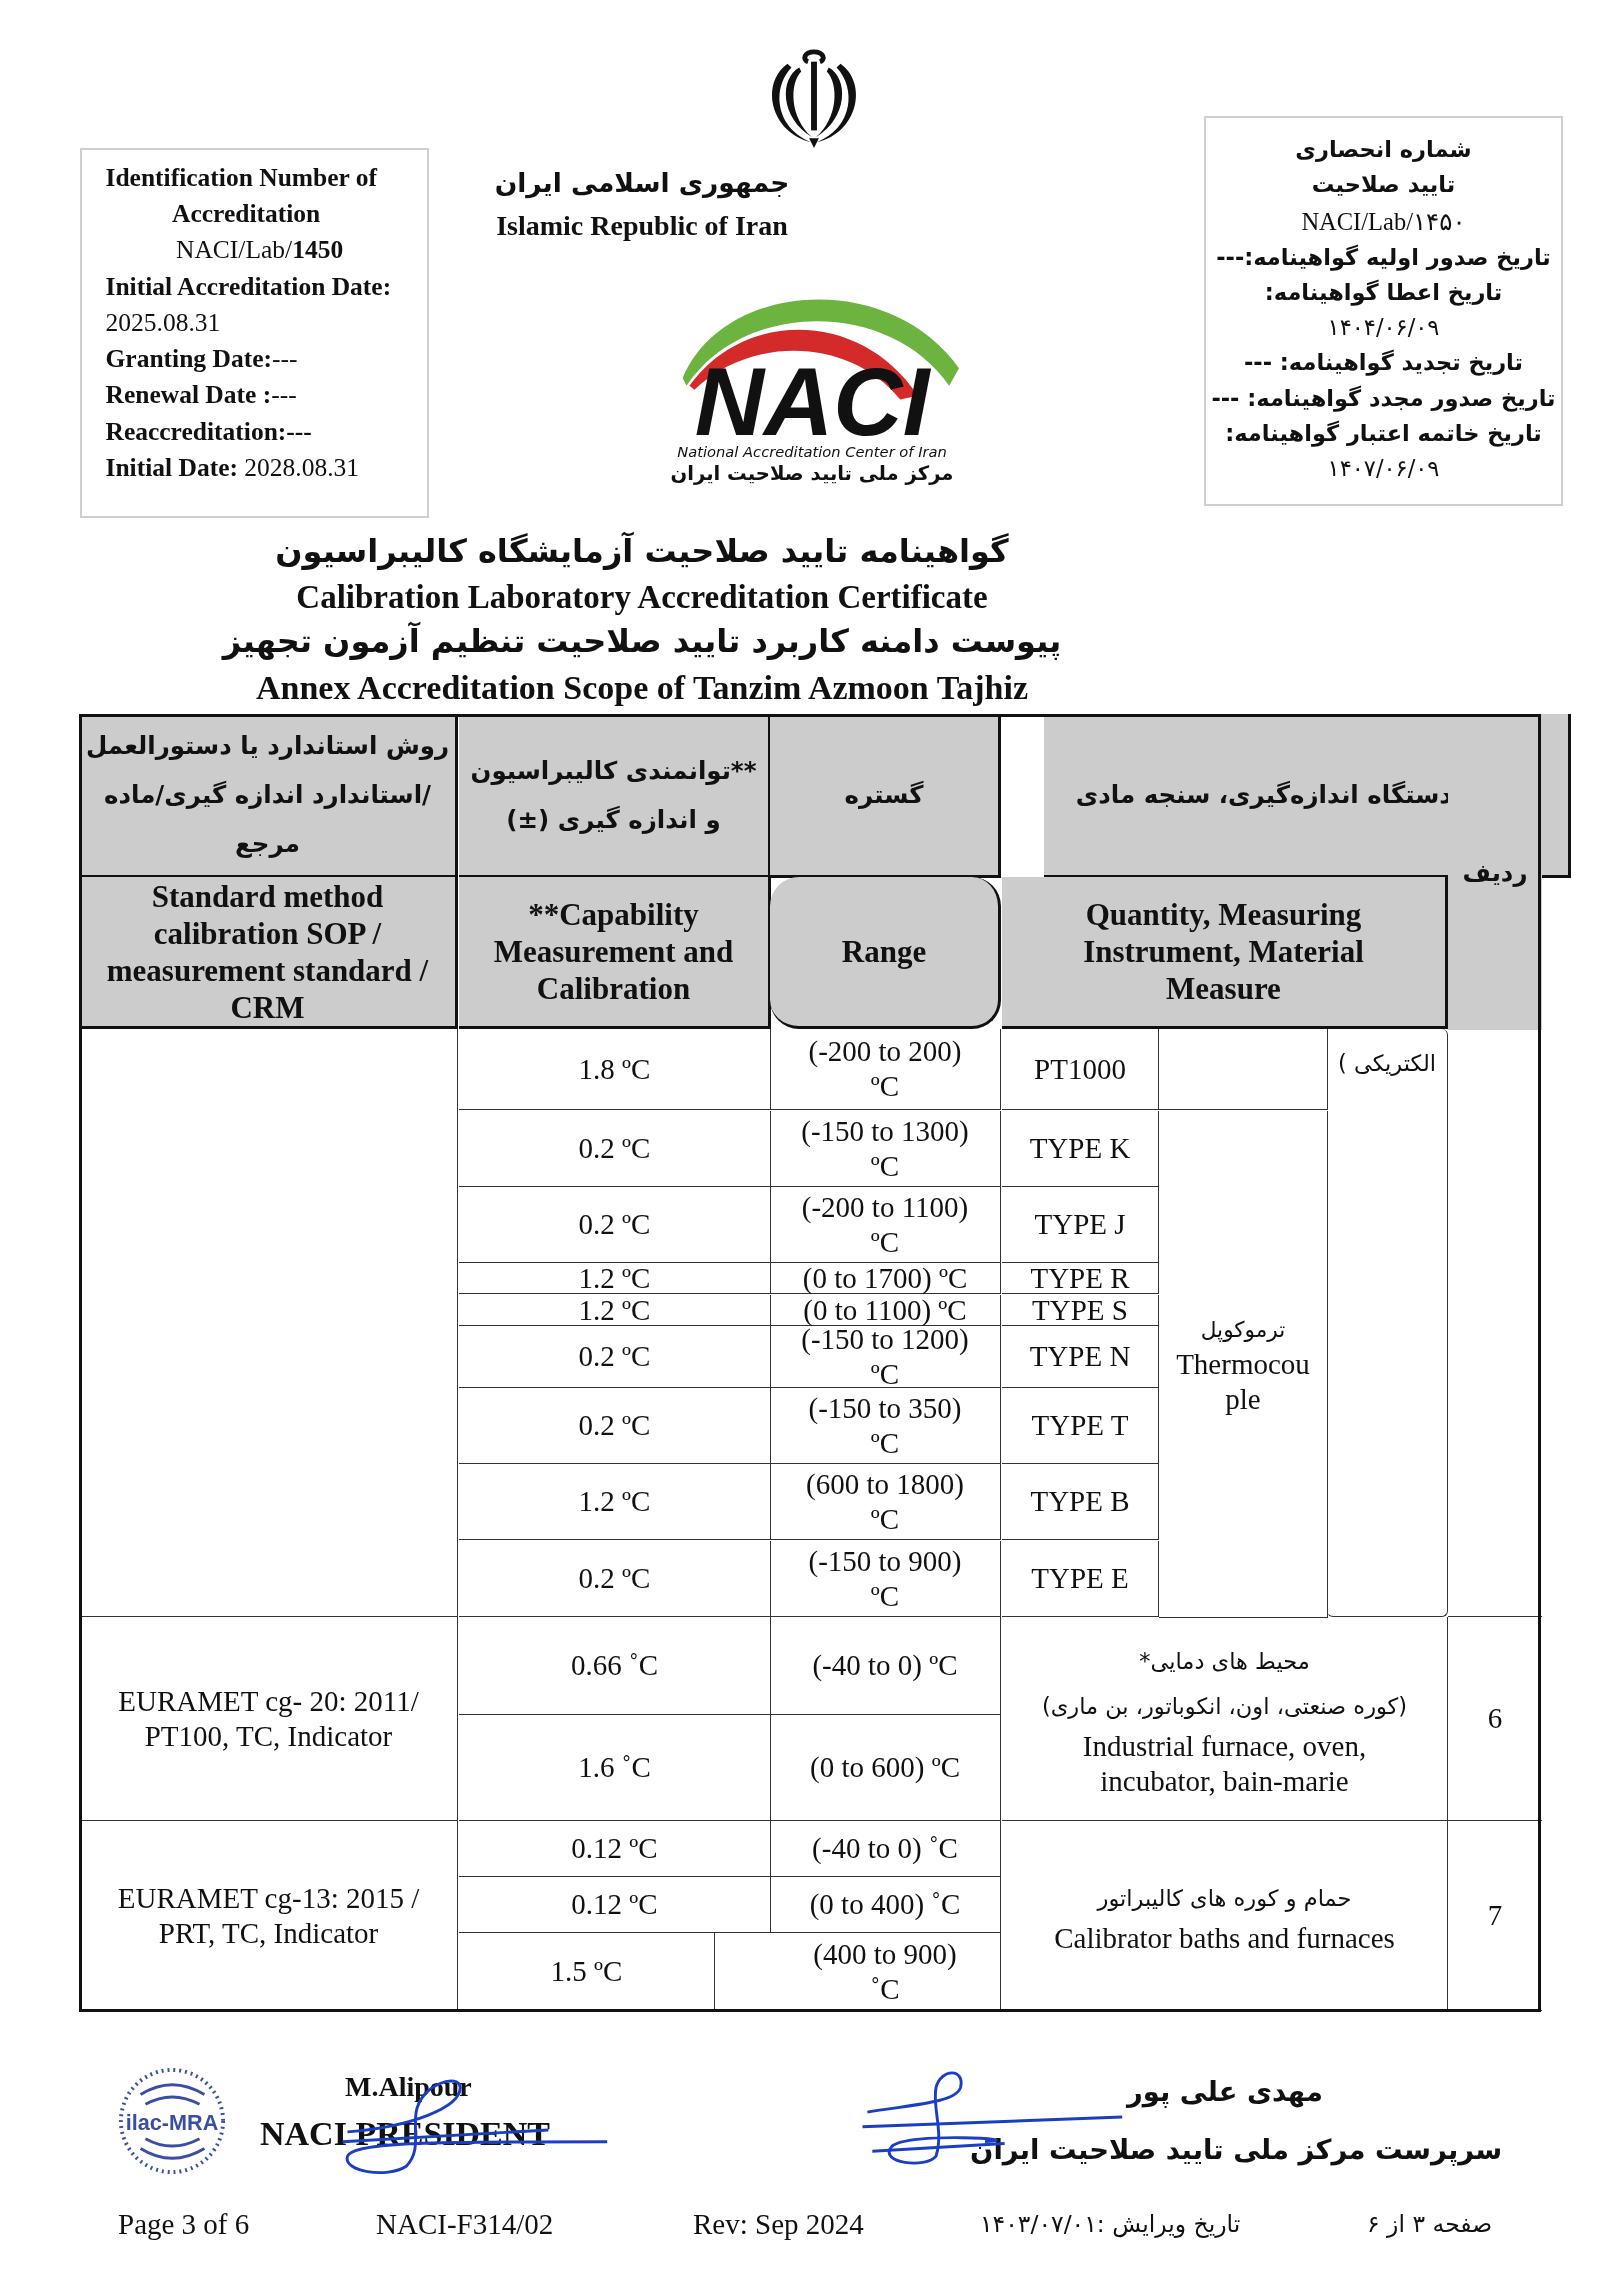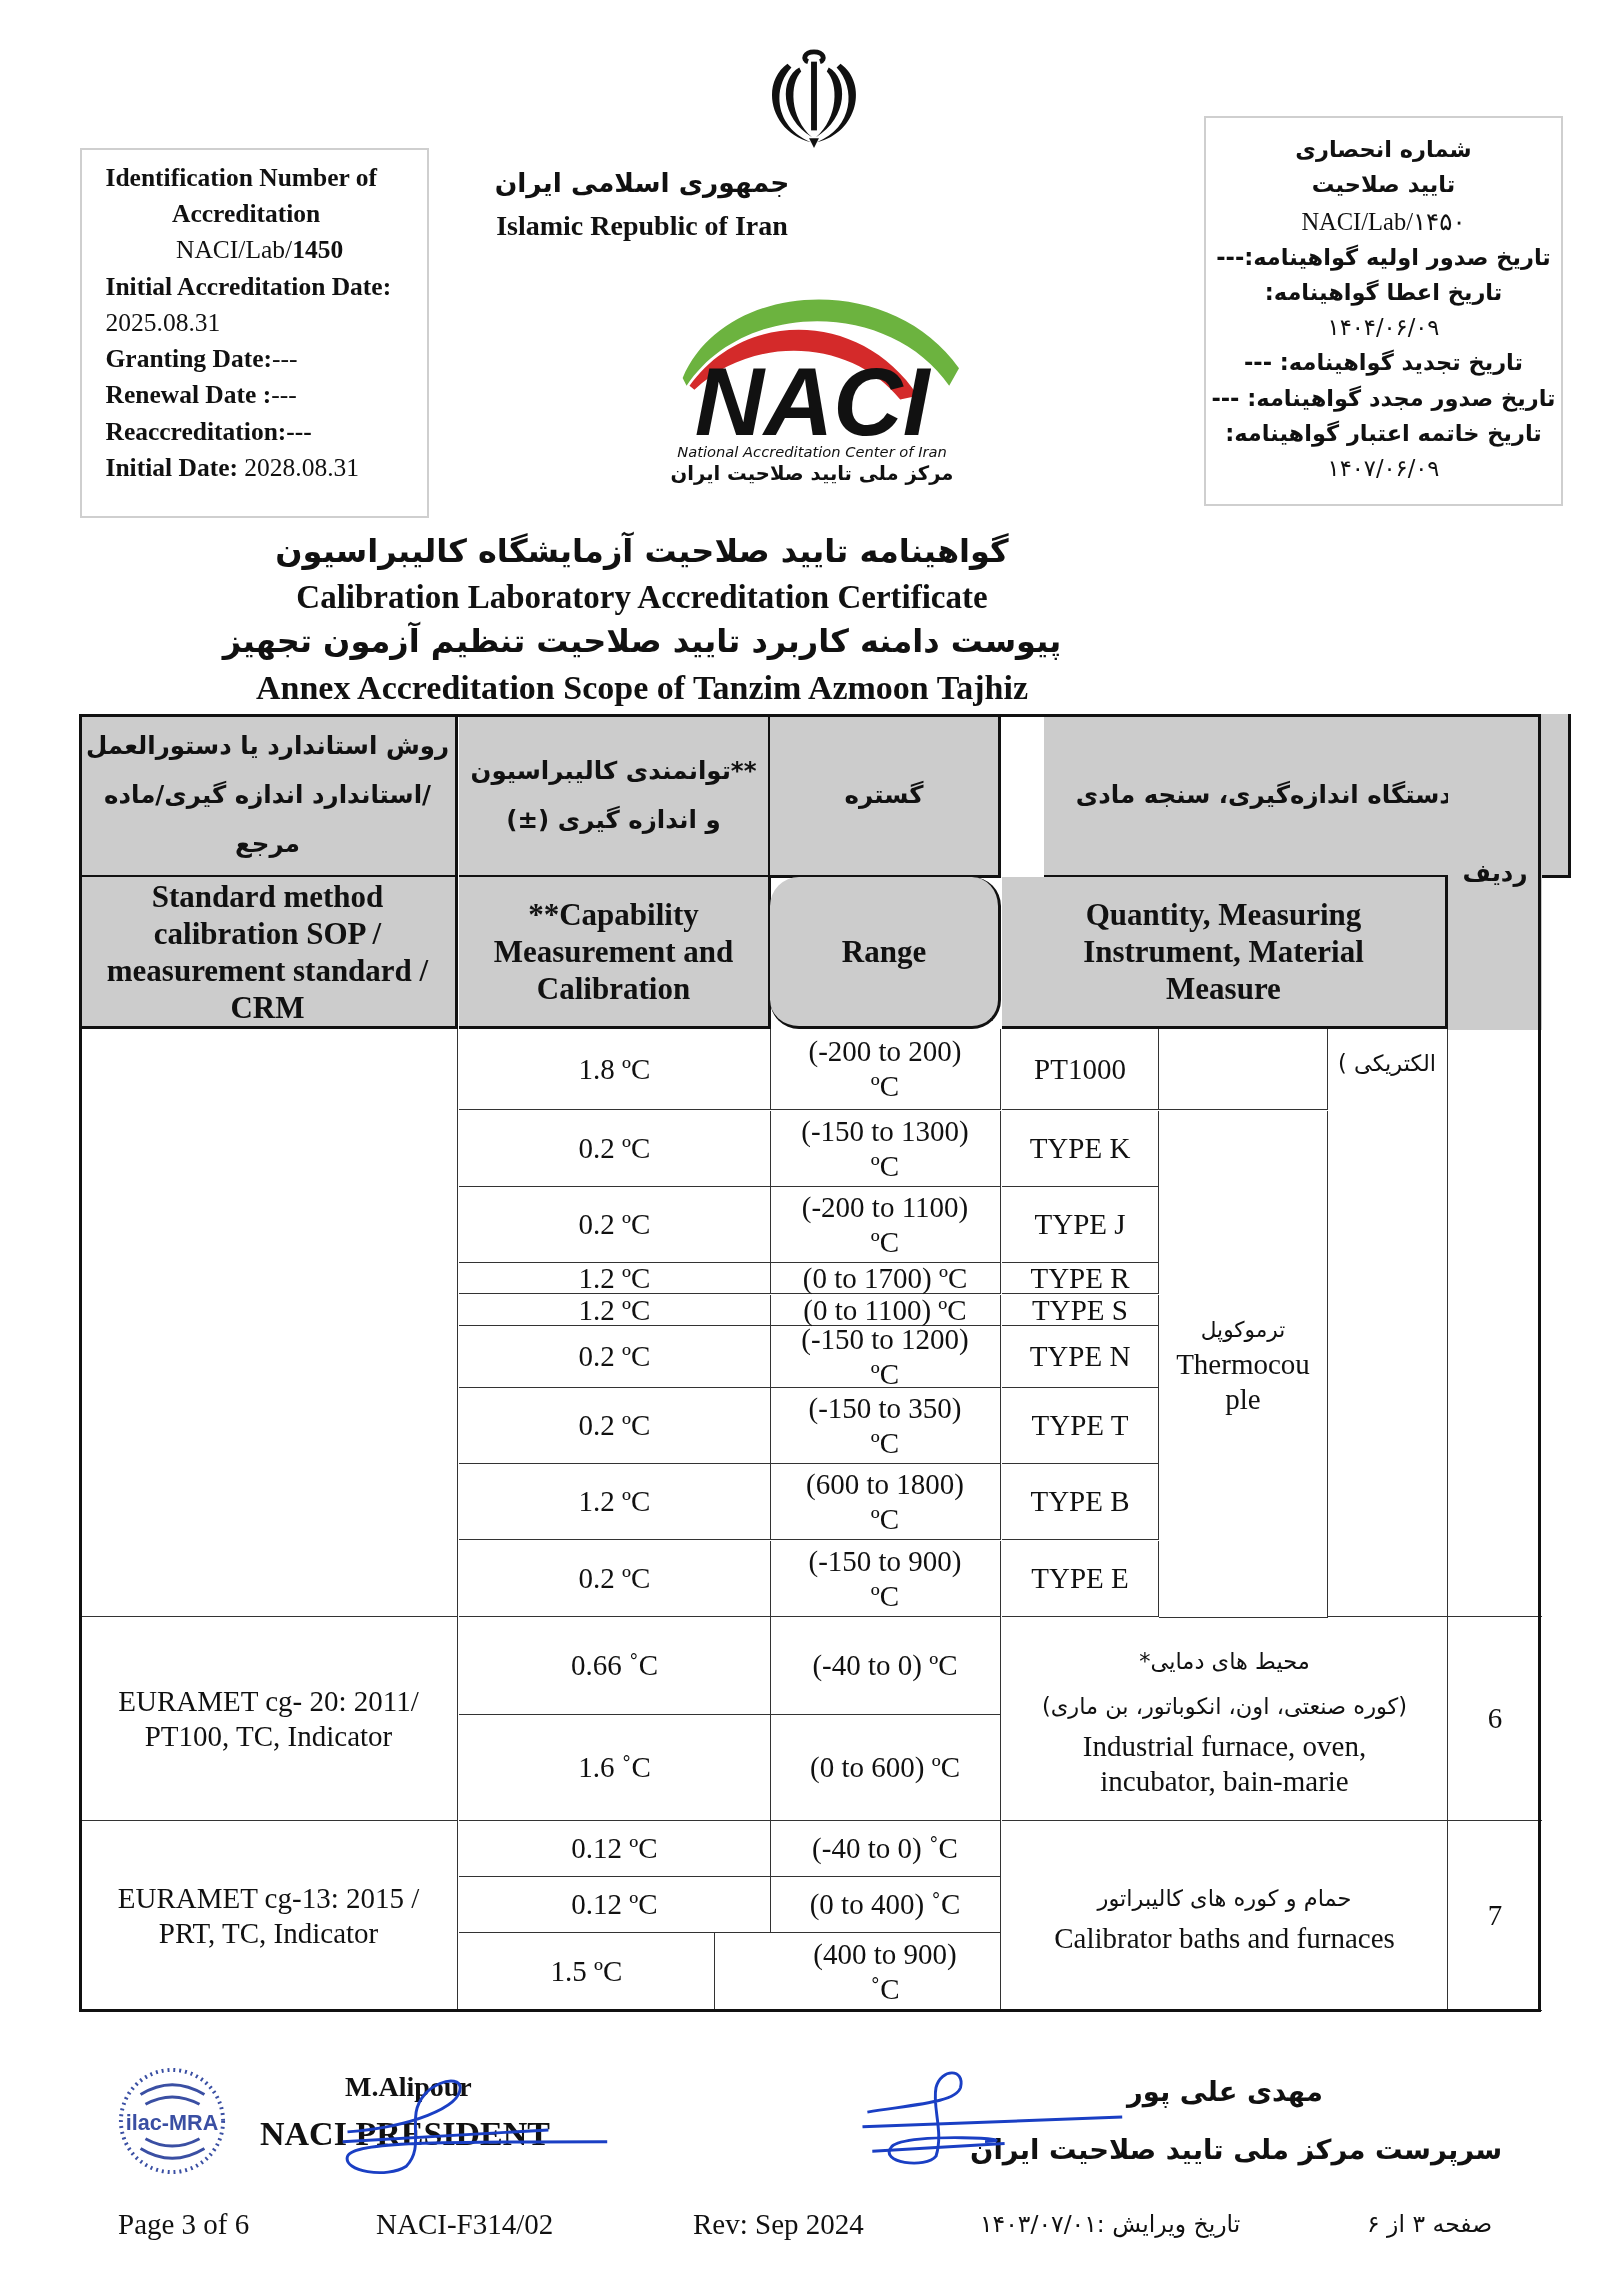--- a/index.html
+++ b/index.html
@@ -100,21 +100,21 @@
   <div class="cell hdr hdr-fa" style="left:770px;top:714px;width:231px;height:164px;border-right:3.9px solid #111;border-bottom:3.9px solid #111;">گستره</div>
   <div class="cell hdr hdr-fa" style="left:1044px;top:714px;width:527px;height:164px;border-right:3.9px solid #111;border-bottom:3.9px solid #111;padding:0 17px;">کمیت، دستگاه اندازه‌گیری، سنجه مادی</div>
   <div class="cell hdr hdr-fa" style="left:1448px;top:714px;width:94px;height:316px;border-right:none;border-bottom:none;">ردیف</div>
 
   <div class="cell hdr" style="left:80px;top:877px;width:378px;height:152px;border-right:3.9px solid #111;border-bottom:3.9px solid #111;">Standard method calibration SOP / measurement standard / CRM</div>
   <div class="cell hdr" style="left:459px;top:877px;width:312px;height:152px;border-right:3.9px solid #111;border-bottom:3.9px solid #111;padding:0 19.6px;">**Capability Measurement and Calibration</div>
   <div class="cell hdr" style="left:770px;top:877px;width:231px;height:152px;border-right:3.9px solid #111;border-bottom:3.9px solid #111;border-radius:29px;">Range</div>
   <div class="cell hdr" style="left:1002px;top:877px;width:446px;height:152px;border-right:3.9px solid #111;border-bottom:3.9px solid #111;padding:0 49px;">Quantity, Measuring Instrument, Material Measure</div>
 
   <div class="cell" style="left:80px;top:1029px;width:378px;height:588px;"></div>
-  <div class="cell fa" style="left:1327px;top:1029px;width:121px;height:588px;align-items:flex-start;padding-top:9.8px;line-height:49px;font-size:22.5px;">الکتریکی )</div>
+  <div class="cell fa" style="left:1327px;top:1029px;width:121px;height:588px;align-items:flex-start;padding-top:9.8px;line-height:49px;font-size:22.5px;border-radius:6px;">الکتریکی )</div>
   <div class="cell" style="left:1448px;top:1029px;width:94px;height:588px;border-right:none;"></div>
 
   <div class="cell" style="left:1159px;top:1029px;width:169px;height:81px;"></div>
 
   <div class="cell stack" style="left:1159px;top:1111px;width:169px;height:507px;">
     <span class="fa" style="font-size:21.6px;">ترموکوپل</span>
     <span style="word-break:break-all;width:137px;">Thermocouple</span>
   </div>
 
   <div id="electrical-rows">

